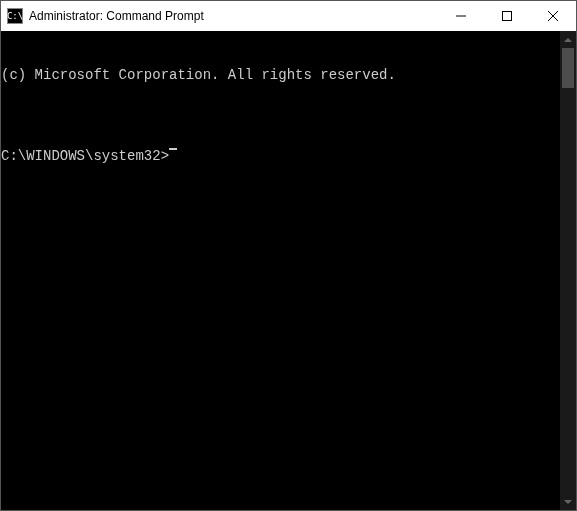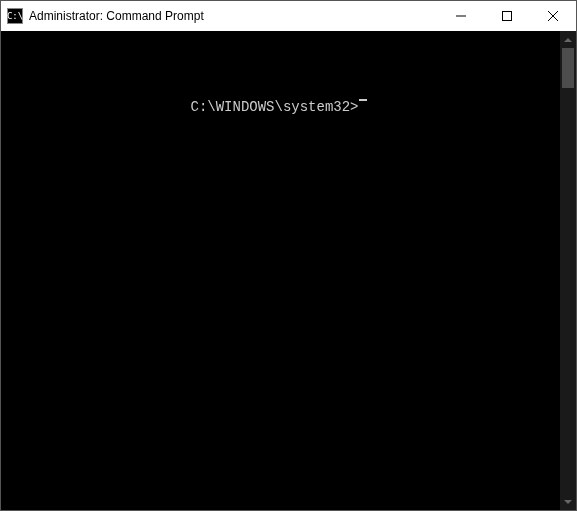--- a/index.html
+++ b/index.html
@@ -81,21 +81,20 @@
       line-height: 1.15;
       color: #ccc;
       white-space: pre;
       overflow: hidden;
     }
     .line {
       white-space: pre;
     }
     .prompt-line {
       display: flex;
-      justify-content: center;
     }
     .scrollbar {
       width: 16px;
       background: #1a1a1a;
       position: relative;
       display: flex;
       flex-direction: column;
     }
     .scroll-arrow {
       width: 16px;
@@ -156,20 +155,21 @@
         <svg viewBox="0 0 10 10">
           <line x1="0" y1="0" x2="10" y2="10" stroke="#000" stroke-width="1"></line>
           <line x1="10" y1="0" x2="0" y2="10" stroke="#000" stroke-width="1"></line>
         </svg>
       </div>
     </div>
   </div>
 
   <div class="terminal-area">
     <div class="terminal-content">
+      <div class="line">(c) Microsoft Corporation. All rights reserved.</div>
       <div class="line"></div>
       <div class="prompt-line">
         <span>C:\WINDOWS\system32&gt;</span><span class="cursor-blink"></span>
       </div>
     </div>
     <div class="scrollbar">
       <div class="scroll-arrow">
         <svg width="8" height="4" viewBox="0 0 8 4">
           <polygon points="4,0 8,4 0,4" fill="#666"></polygon>
         </svg>

